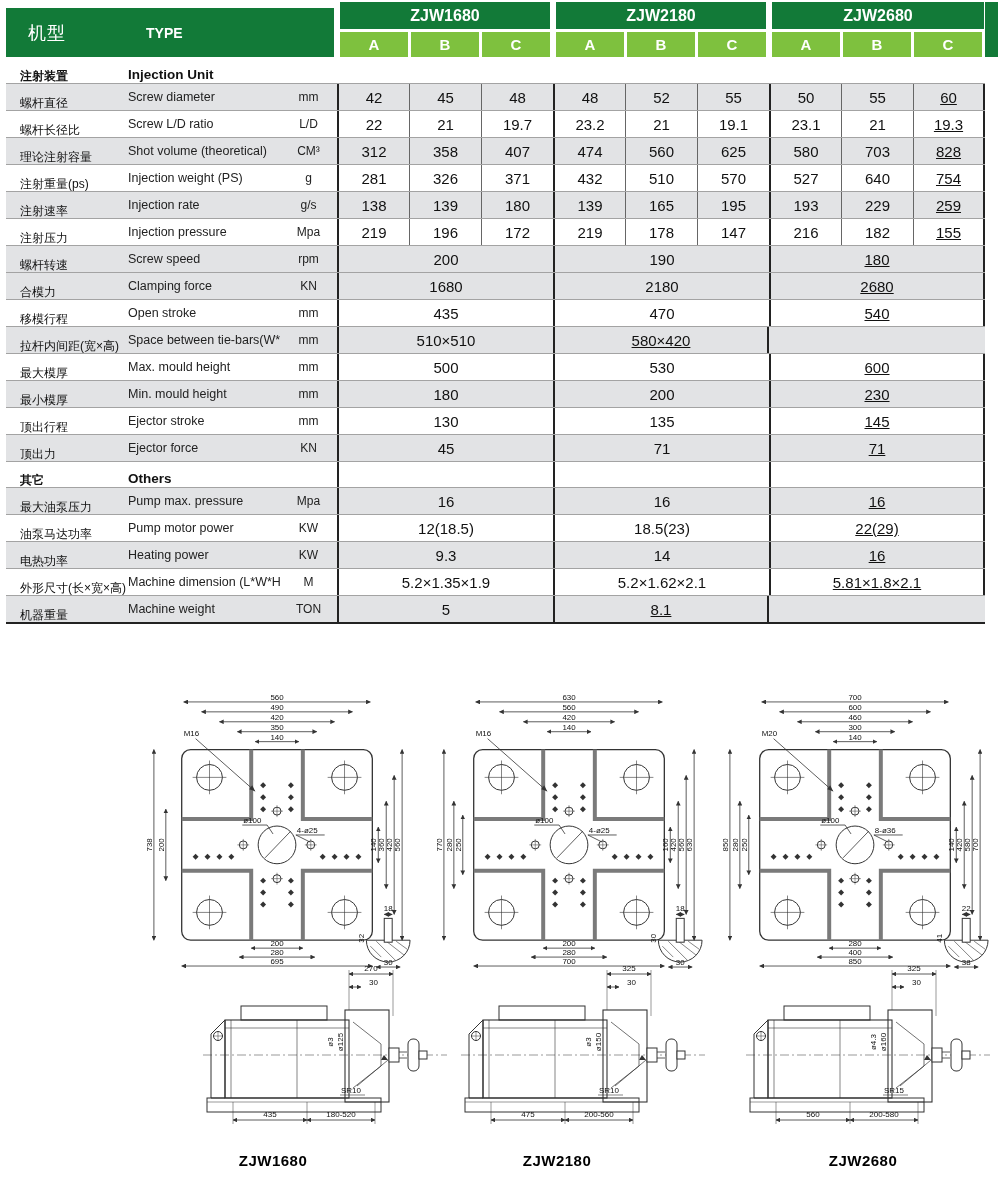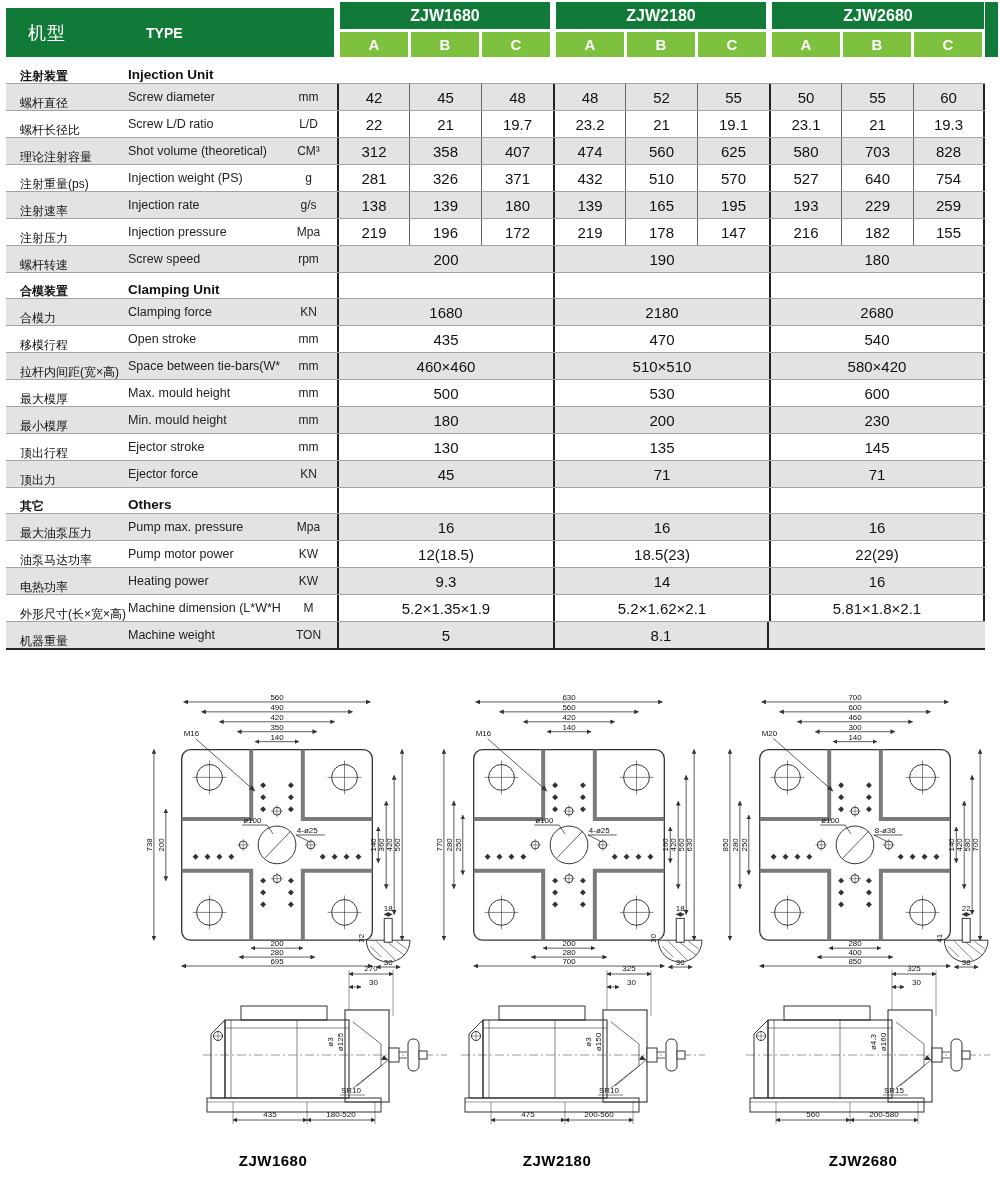--- a/index.html
+++ b/index.html
@@ -31,21 +31,21 @@
   .cc{padding-left:14px;font-size:12px;white-space:nowrap;overflow:hidden;margin-top:12px;}
   .ce{font-size:12.5px;color:#222;white-space:nowrap;overflow:hidden;}
   .srow .ce{font-size:13.5px;color:#111;margin-top:8px;}
   .cu{font-size:12px;text-align:center;color:#222;}
   .cv{font-size:15px;display:flex;align-items:center;justify-content:center;height:100%;
       box-sizing:border-box;}
   .cv.m{grid-column:span 3;}
   .sp9{grid-column:span 9;}
   .gl{border-left:2px solid #222;}
   .il{border-left:1px solid #666;}
-  .gr{border-right:2px solid #222;}
+  .gr{border-right:2px solid #222;text-decoration:underline;}
 
   
   #drawings{position:absolute;left:0;top:660px;width:1000px;height:480px;}
   .dwrap{position:absolute;}
   #drawings svg text{font-size:8px;fill:#111;font-family:"Liberation Sans",sans-serif;}
   .cap{position:absolute;width:150px;text-align:center;font-weight:bold;font-size:15px;
        letter-spacing:.5px;color:#000;}
   #cap0{left:198px;top:1152px;} #cap1{left:482px;top:1152px;} #cap2{left:788px;top:1152px;}
 </style>
 </head>
@@ -171,49 +171,40 @@
           <div class="cv il gr">155</div>
         </div>
         <div class="row shade">
         <div class="cc">螺杆转速</div>
         <div class="ce">Screw speed</div>
         <div class="cu">rpm</div>
           <div class="cv m gl">200</div>
           <div class="cv m gl">190</div>
           <div class="cv m gl gr">180</div>
         </div>
-        <div class="row srow">
-      <div class="cc">合模装置</div>
-      <div class="ce">Clamping Unit</div>
-      <div class="cu"></div>
-          <div class="cv m gl"></div>
-          <div class="cv m gl"></div>
-          <div class="cv m gl gr"></div>
-        </div>
         <div class="row shade">
         <div class="cc">合模力</div>
         <div class="ce">Clamping force</div>
         <div class="cu">KN</div>
           <div class="cv m gl">1680</div>
           <div class="cv m gl">2180</div>
           <div class="cv m gl gr">2680</div>
         </div>
         <div class="row">
         <div class="cc">移模行程</div>
         <div class="ce">Open stroke</div>
         <div class="cu">mm</div>
           <div class="cv m gl">435</div>
           <div class="cv m gl">470</div>
           <div class="cv m gl gr">540</div>
         </div>
         <div class="row shade">
         <div class="cc">拉杆内间距(宽×高)</div>
         <div class="ce">Space between tie-bars(W*H)</div>
         <div class="cu">mm</div>
-          <div class="cv m gl">460×460</div>
           <div class="cv m gl">510×510</div>
           <div class="cv m gl gr">580×420</div>
         </div>
         <div class="row">
         <div class="cc">最大模厚</div>
         <div class="ce">Max. mould height</div>
         <div class="cu">mm</div>
           <div class="cv m gl">500</div>
           <div class="cv m gl">530</div>
           <div class="cv m gl gr">600</div>

